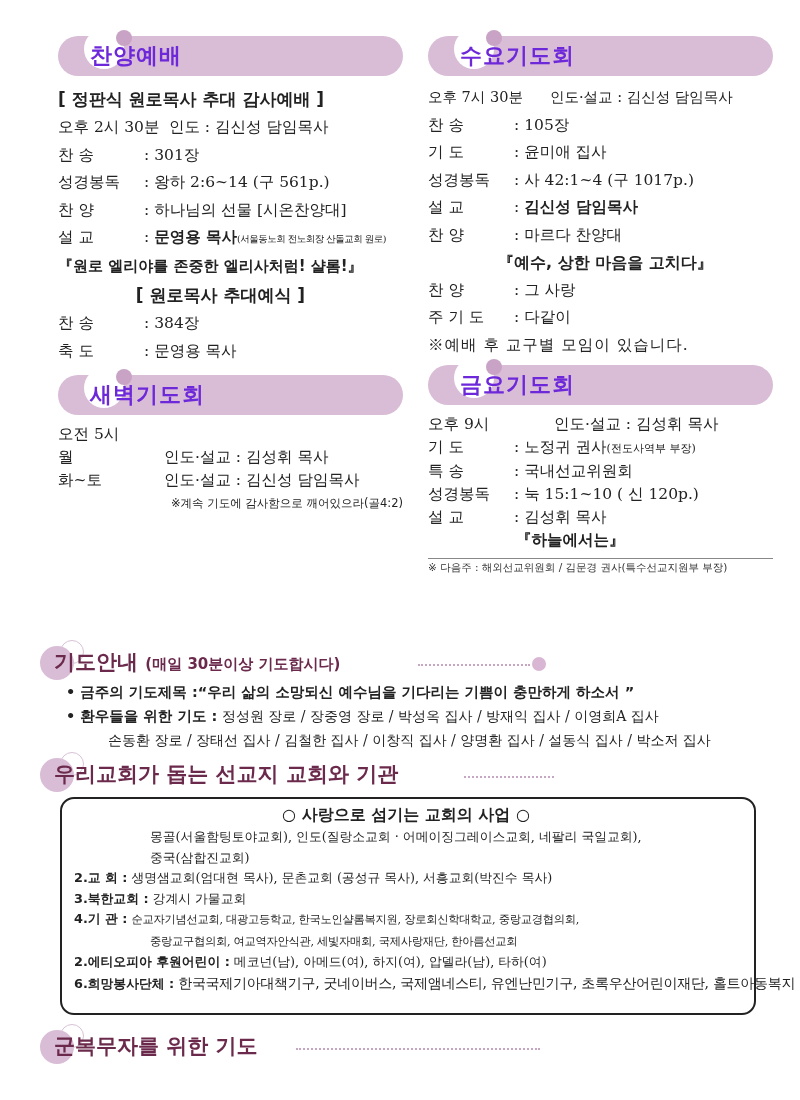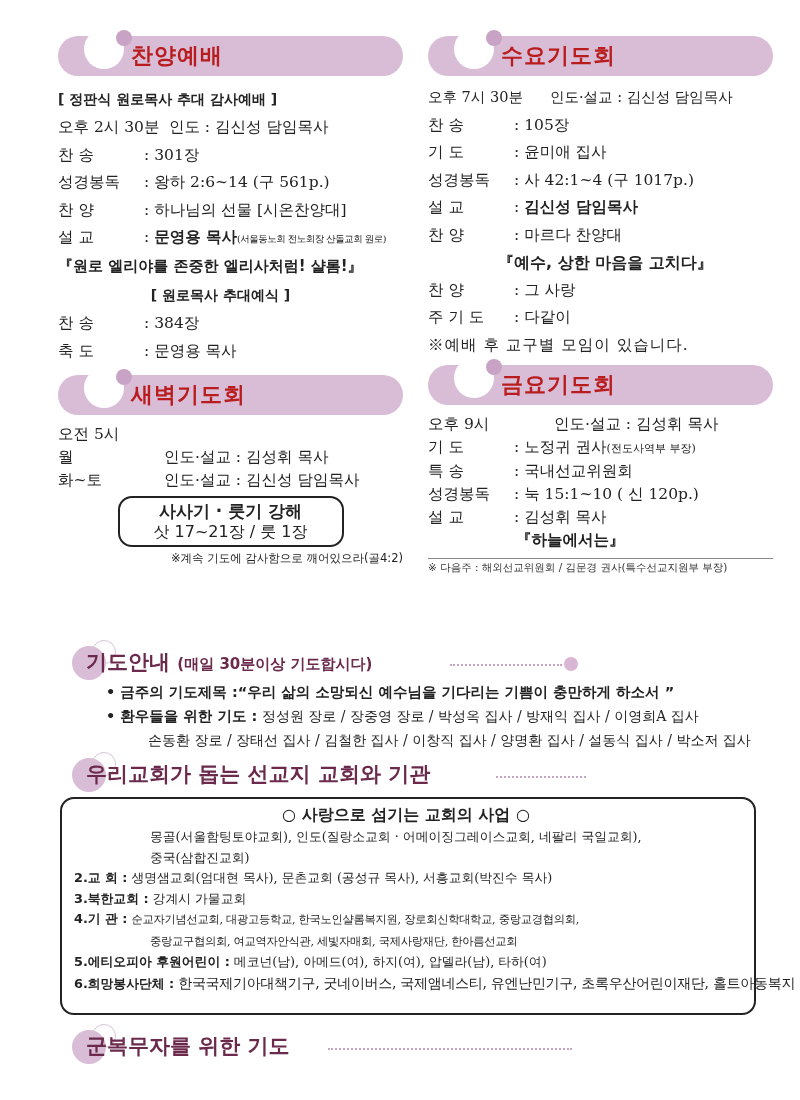--- a/index.html
+++ b/index.html
@@ -17,48 +17,48 @@
   .banner .bubble {
     position: absolute; left: 26px; top: -7px; width: 40px; height: 40px; border-radius: 50%;
     background: #ffffff;
   }
   .banner .bubble2 {
     position: absolute; left: 58px; top: -6px; width: 16px; height: 16px; border-radius: 50%;
     background: #c9a3c5;
   }
   .banner .title {
     position: absolute; left: 32px; top: 5px; font-family: "DejaVu Sans", sans-serif;
-    font-weight: bold; font-size: 22px; color: #b91c1c; letter-spacing: 1px; margin-left: 41px;
+    font-weight: bold; font-size: 22px; color: #6d28d9; letter-spacing: 1px;
   }
 
   .line { font-size: 15.5px; line-height: 27.5px; white-space: nowrap; }
   .line.tight { line-height: 23px; }
   .bold-sans { font-family: "DejaVu Sans", sans-serif; font-weight: bold; }
   .lab { display: inline-block; width: 86px; }
   .lab2 { display: inline-block; width: 106px; }
   .small { font-size: 11px; }
   .xsmall { font-size: 9.5px; letter-spacing: -0.5px; }
   .center { text-align: center; }
 
-  .bracket-title { font-family: "DejaVu Sans", sans-serif; font-weight: bold; font-size: 14px; line-height: 30px; }
+  .bracket-title { font-family: "DejaVu Sans", sans-serif; font-weight: bold; font-size: 17px; line-height: 30px; }
 
   .study-box {
     margin: 4px auto 2px; width: 226px; border: 2px solid #222; border-radius: 14px;
     text-align: center; font-family: "DejaVu Sans", sans-serif; padding: 2px 0 3px;
   }
   .study-box .t1 { font-weight: bold; font-size: 17px; line-height: 22px; }
   .study-box .t2 { font-size: 16px; line-height: 20px; }
   .note-sans { font-family: "DejaVu Sans", sans-serif; font-size: 11.5px; text-align: right; margin-top: 4px; }
 
   .next-week {
     border-top: 1px solid #888; margin-top: 6px; padding-top: 2px;
     font-family: "DejaVu Sans", sans-serif; font-size: 10.5px; color: #333; white-space: nowrap;
   }
 
-  .section-head { position: absolute; left: 72px; height: 34px; width: 700px; }
+  .section-head { position: absolute; left: 40px; height: 34px; width: 700px; }
   .section-head .circle {
     position: absolute; left: 0; top: 0; width: 34px; height: 34px; border-radius: 50%;
     background: #d9bcd6;
   }
   .section-head .circle-outline {
     position: absolute; left: 20px; top: -6px; width: 24px; height: 24px; border-radius: 50%;
     border: 1px solid #d7c3d5; background: transparent;
   }
   .section-head .htxt {
     position: absolute; left: 14px; top: 2px; font-family: "DejaVu Sans", sans-serif; font-weight: bold;
@@ -66,21 +66,21 @@
   }
   .section-head .htxt .sub { font-size: 15px; }
   .section-head .dots {
     position: absolute; top: 18px; height: 0; border-top: 2px dotted #c6a6c3;
   }
   .section-head .enddot {
     position: absolute; top: 11px; width: 14px; height: 14px; border-radius: 50%; background: #d9b6d4;
   }
 
   .prayer { position: absolute; left: 66px; top: 680px; width: 720px; font-family: "DejaVu Sans", sans-serif; }
-  .prayer .pl { font-size: 14.5px; line-height: 24px; white-space: nowrap; margin-left: 40px; }
+  .prayer .pl { font-size: 14.5px; line-height: 24px; white-space: nowrap; }
   .prayer .pl .k { font-weight: bold; }
   .prayer .pl .v { font-family: "DejaVu Serif", serif; font-size: 14px; }
   .prayer .pl.indent { padding-left: 42px; font-family: "DejaVu Serif", serif; font-size: 14px; }
 
   .mission-box {
     position: absolute; left: 60px; top: 797px; width: 696px; height: 218px;
     border: 2px solid #222; border-radius: 14px; padding: 4px 16px 0 12px;
   }
   .mission-box .mtitle {
     text-align: center; font-family: "DejaVu Sans", sans-serif; font-weight: bold; font-size: 16px; line-height: 24px;
@@ -117,24 +117,20 @@
   <div class="line"><span class="lab">축     도</span>: <span>문영용 목사</span></div>
 
   <div class="banner" style="margin-top:10px;">
     <div class="bubble"></div>
     <div class="bubble2"></div>
     <div class="title">새벽기도회</div>
   </div>
   <div class="line tight">오전 5시</div>
   <div class="line tight"><span class="lab2">월</span><span>인도·설교 : 김성휘 목사</span></div>
   <div class="line tight"><span class="lab2">화~토</span><span>인도·설교 : 김신성 담임목사</span></div>
-  <div class="study-box">
-    <div class="t1">사사기 · 룻기 강해</div>
-    <div class="t2">삿 17~21장 / 룻 1장</div>
-  </div>
   <div class="note-sans">※계속 기도에 감사함으로 깨어있으라(골4:2)</div>
 </div>
 
 <div class="col col-right">
 
   <div class="banner">
     <div class="bubble"></div>
     <div class="bubble2"></div>
     <div class="title">수요기도회</div>
   </div>
@@ -185,21 +181,21 @@
   <div class="dots" style="left:424px;width:90px;"></div>
 </div>
 <div class="mission-box">
   <div class="mtitle">○ 사랑으로 섬기는 교회의 사업 ○</div>
   <div class="mrow indent">몽골(서울함팅토야교회), 인도(질랑소교회 · 어메이징그레이스교회, 네팔리 국일교회),</div>
   <div class="mrow indent">중국(삼합진교회)</div>
   <div class="mrow"><span class="mk">2.교   회 :</span> <span>생명샘교회(엄대현 목사), 문촌교회 (공성규 목사), 서흥교회(박진수 목사)</span></div>
   <div class="mrow"><span class="mk">3.북한교회 :</span> <span>강계시 가물교회</span></div>
   <div class="mrow"><span class="mk">4.기   관 :</span> <span class="tiny">순교자기념선교회, 대광고등학교, 한국노인샬롬복지원, 장로회신학대학교, 중랑교경협의회,</span></div>
   <div class="mrow indent tiny"><span class="tiny">중랑교구협의회, 여교역자안식관, 세빛자매회, 국제사랑재단, 한아름선교회</span></div>
-  <div class="mrow"><span class="mk">5.에티오피아 후원어린이 :</span> <span>메코넌(남), 아메드(여), 하지(여), 압델라(남), 타하(여)</span></div>
+  <div class="mrow"><span class="mk">2.에티오피아 후원어린이 :</span> <span>메코넌(남), 아메드(여), 하지(여), 압델라(남), 타하(여)</span></div>
   <div class="mrow"><span class="mk">6.희망봉사단체 :</span> <span class="tiny" style="font-size:14px;margin-top:19px;">한국국제기아대책기구, 굿네이버스, 국제앰네스티, 유엔난민기구, 초록우산어린이재단, 홀트아동복지</span></div>
 </div>
 
 <div class="section-head" style="top:1030px;">
   <div class="circle"></div>
   <div class="circle-outline"></div>
   <div class="htxt">군복무자를 위한 기도</div>
   <div class="dots" style="left:256px;width:244px;"></div>
 </div>
 <div class="soldiers">김남윤 / 김남호 / 최동원 / 김선태 / 안성훈</div>

